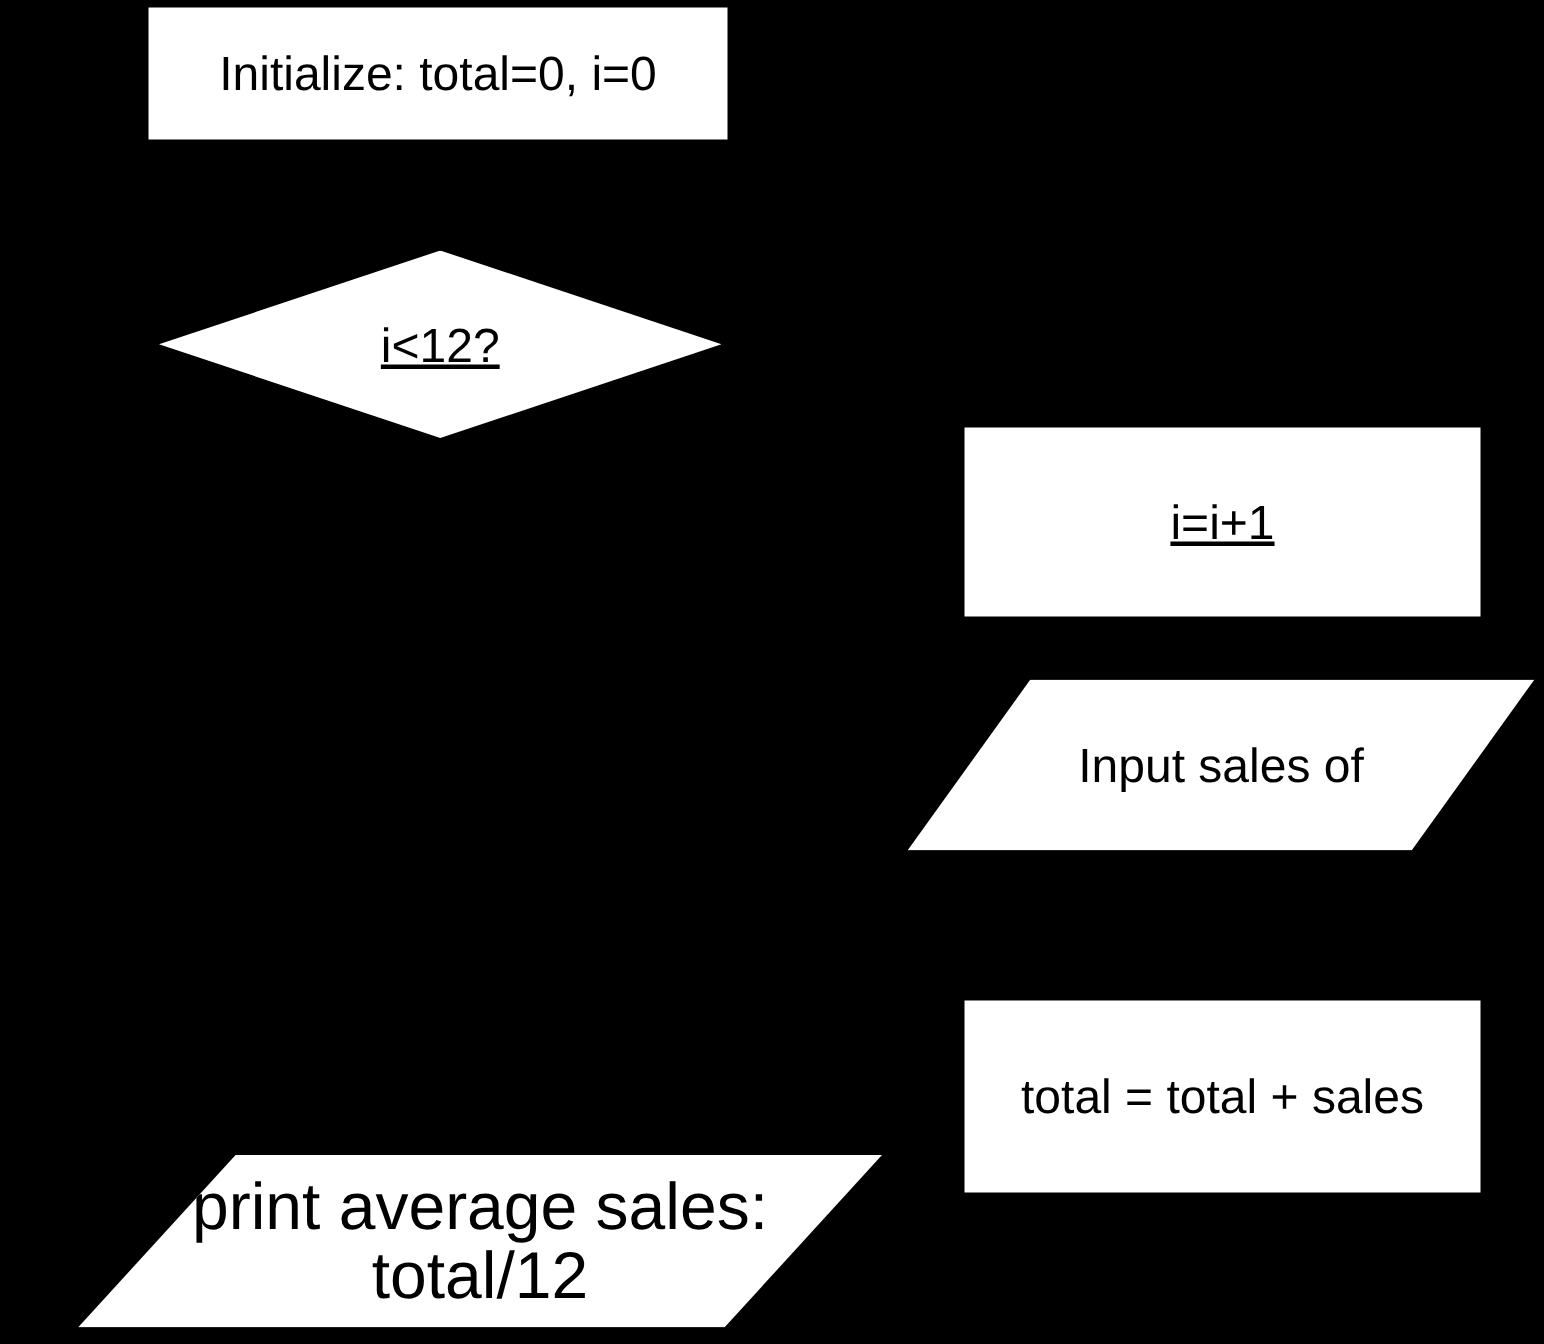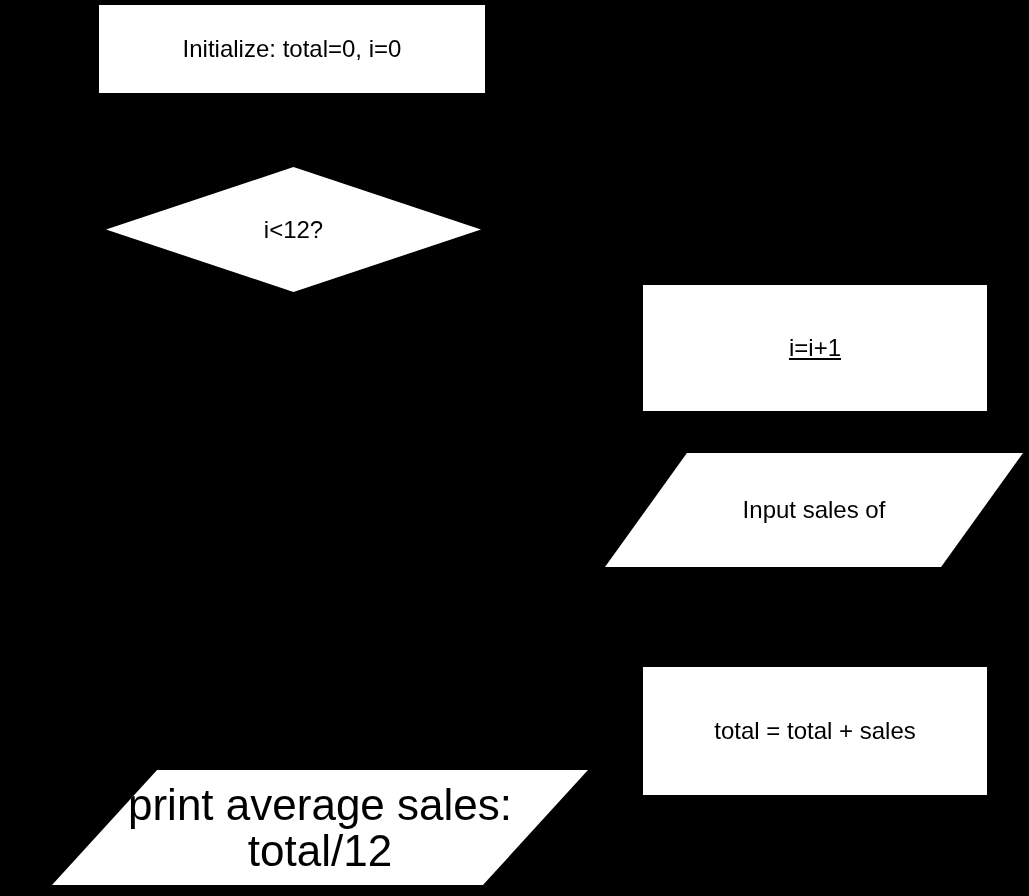--- a/index.html
+++ b/index.html
@@ -23,27 +23,28 @@
   }
   .node {
     position: absolute;
     background: var(--fill);
     color: var(--text);
     display: flex;
     flex-direction: column;
     align-items: center;
     justify-content: center;
     text-align: center;
-    font-size: 24px;
+    font-size: 32px;
     line-height: 44px;
     white-space: nowrap;
   }
   .node.process { }
   .node.decision {
     clip-path: polygon(50% 0%, 100% 50%, 50% 100%, 0% 50%);
+    text-decoration: underline;
   }
   .node.io {
     clip-path: polygon(19.6% 0%, 100% 0%, 80.4% 100%, 0% 100%);
   }
   .node-initialize { left: 99px;  top: 5px;   width: 386px; height: 88px; }
   .node-decision   { left: 106px; top: 167px; width: 375px; height: 125px; }
   .node-increment  { left: 643px; top: 285px; width: 344px; height: 126px; text-decoration: underline; }
   .node-input      { left: 605px; top: 453px; width: 418px; height: 114px; text-align: right; }
   .node-accumulate { left: 643px; top: 667px; width: 344px; height: 128px; }
   .node-print      { left: 52px;  top: 770px; width: 536px; height: 115px;

